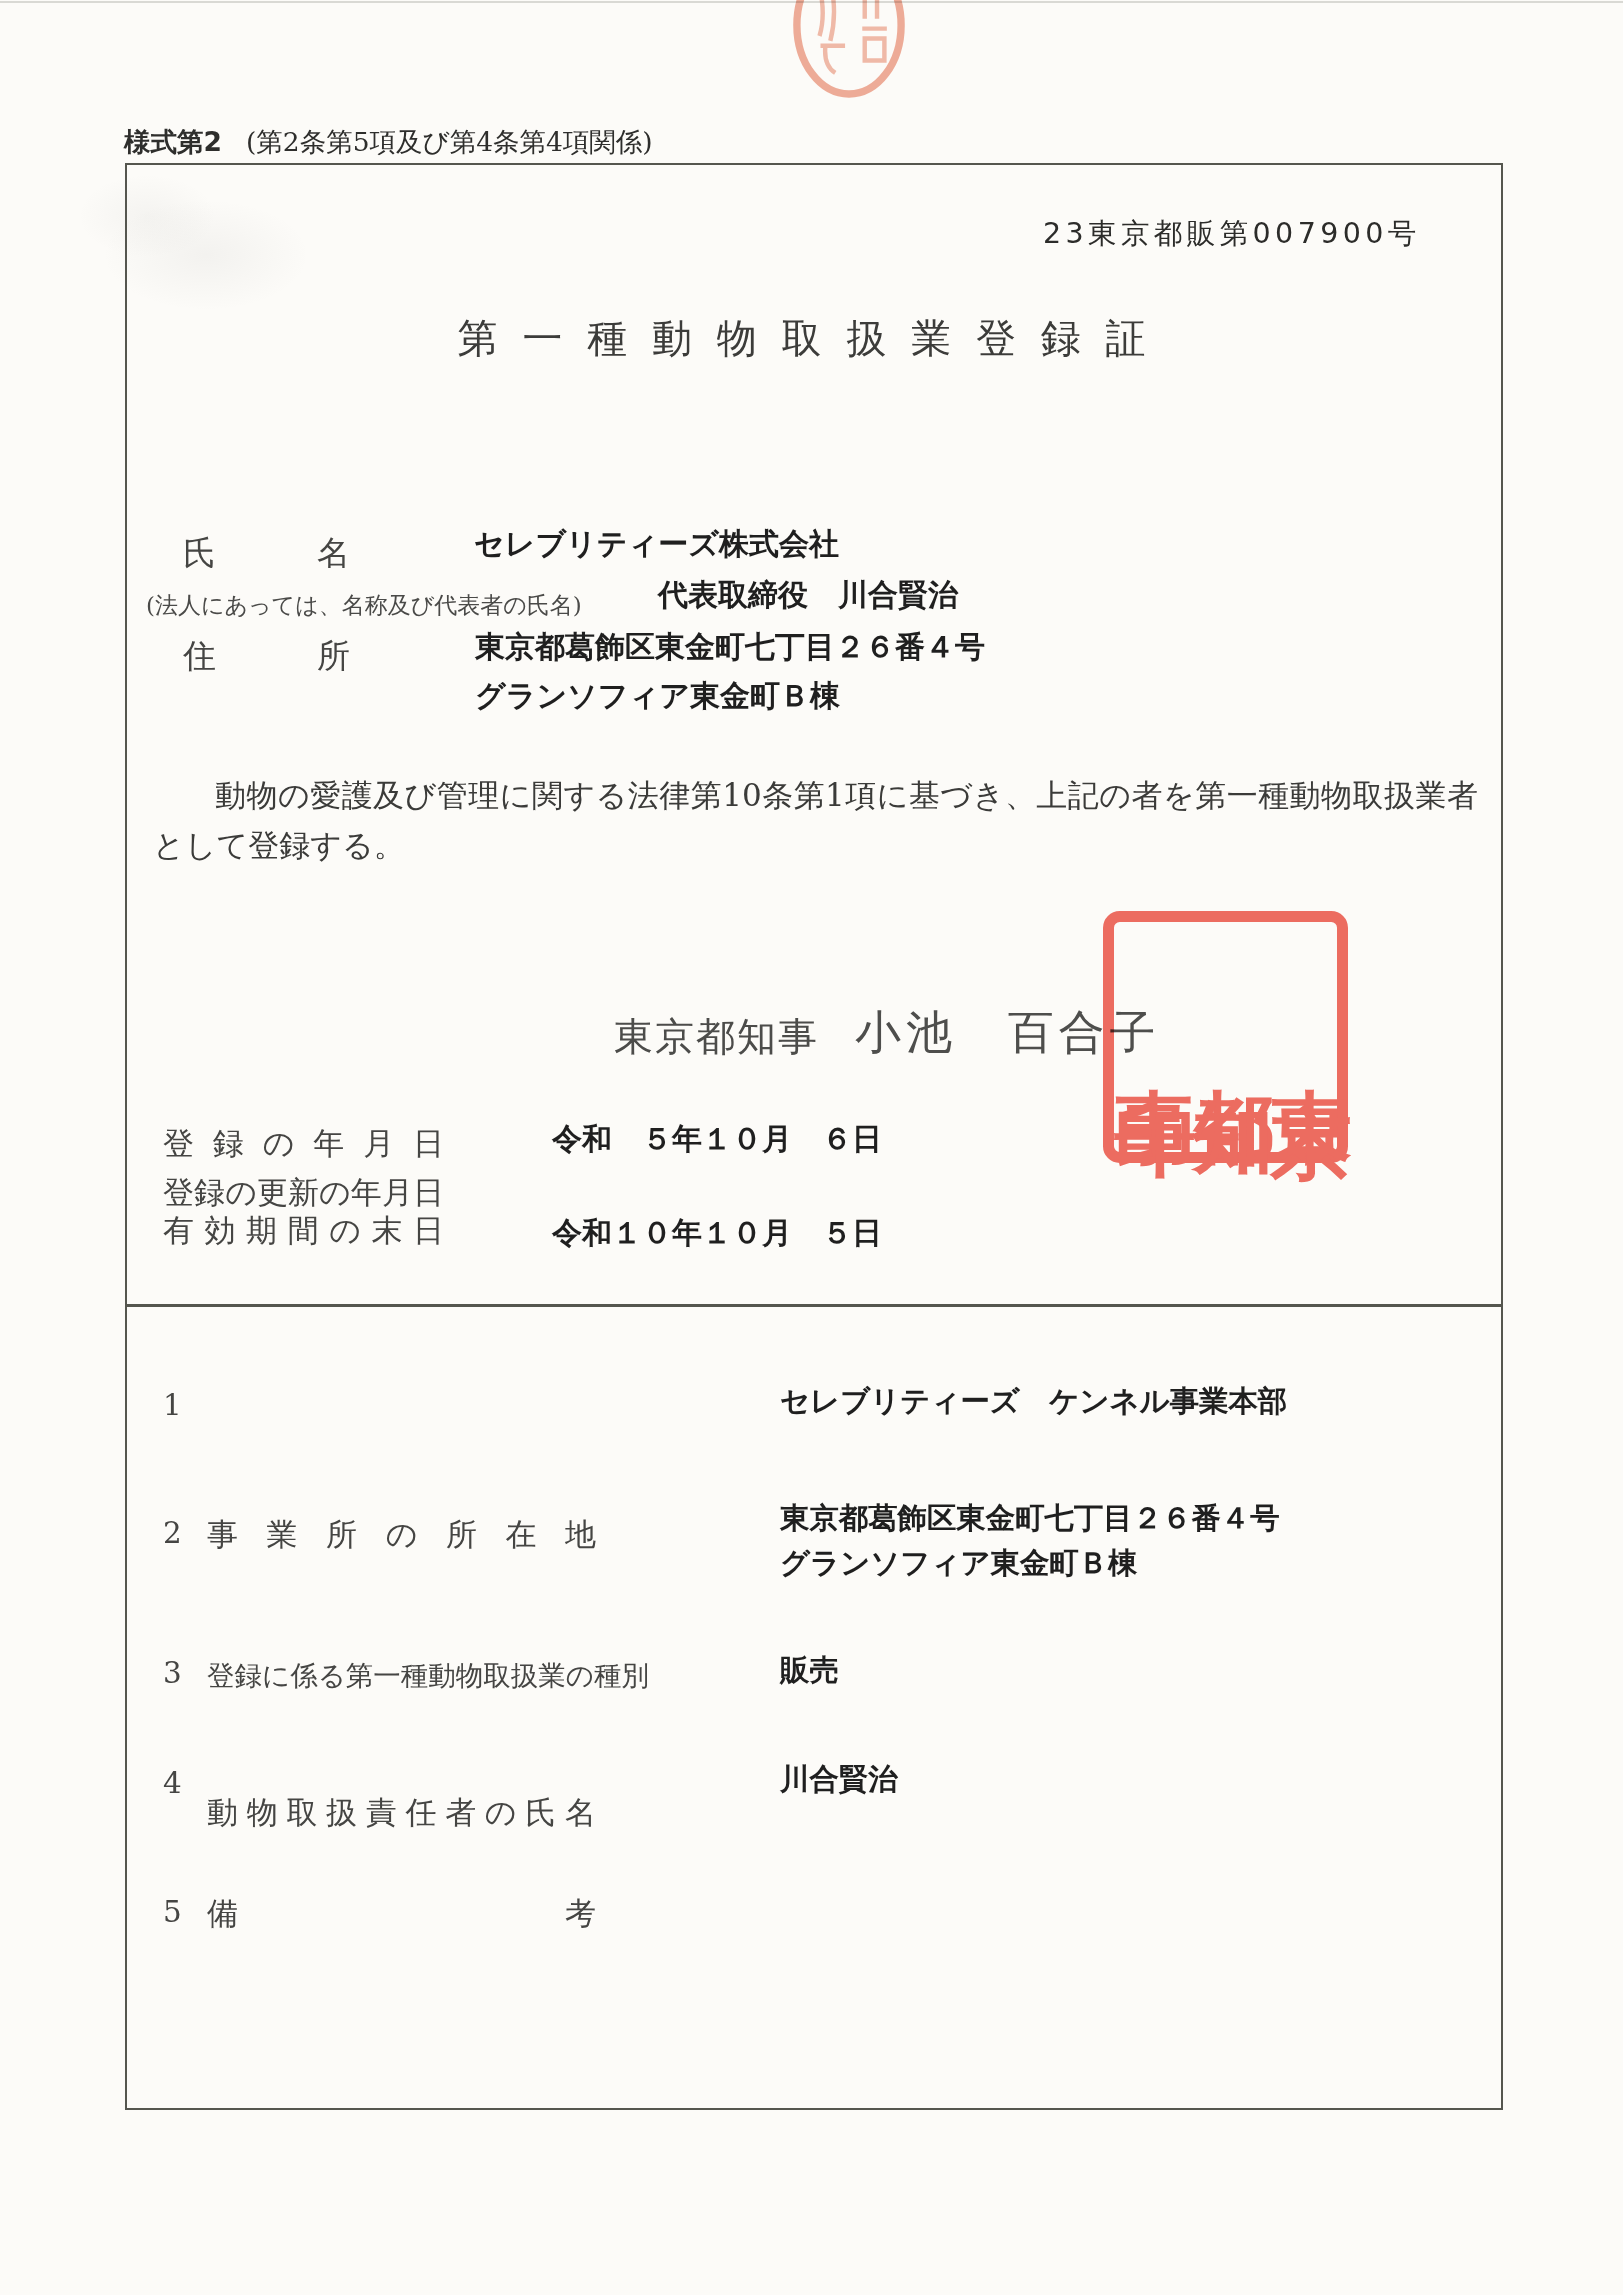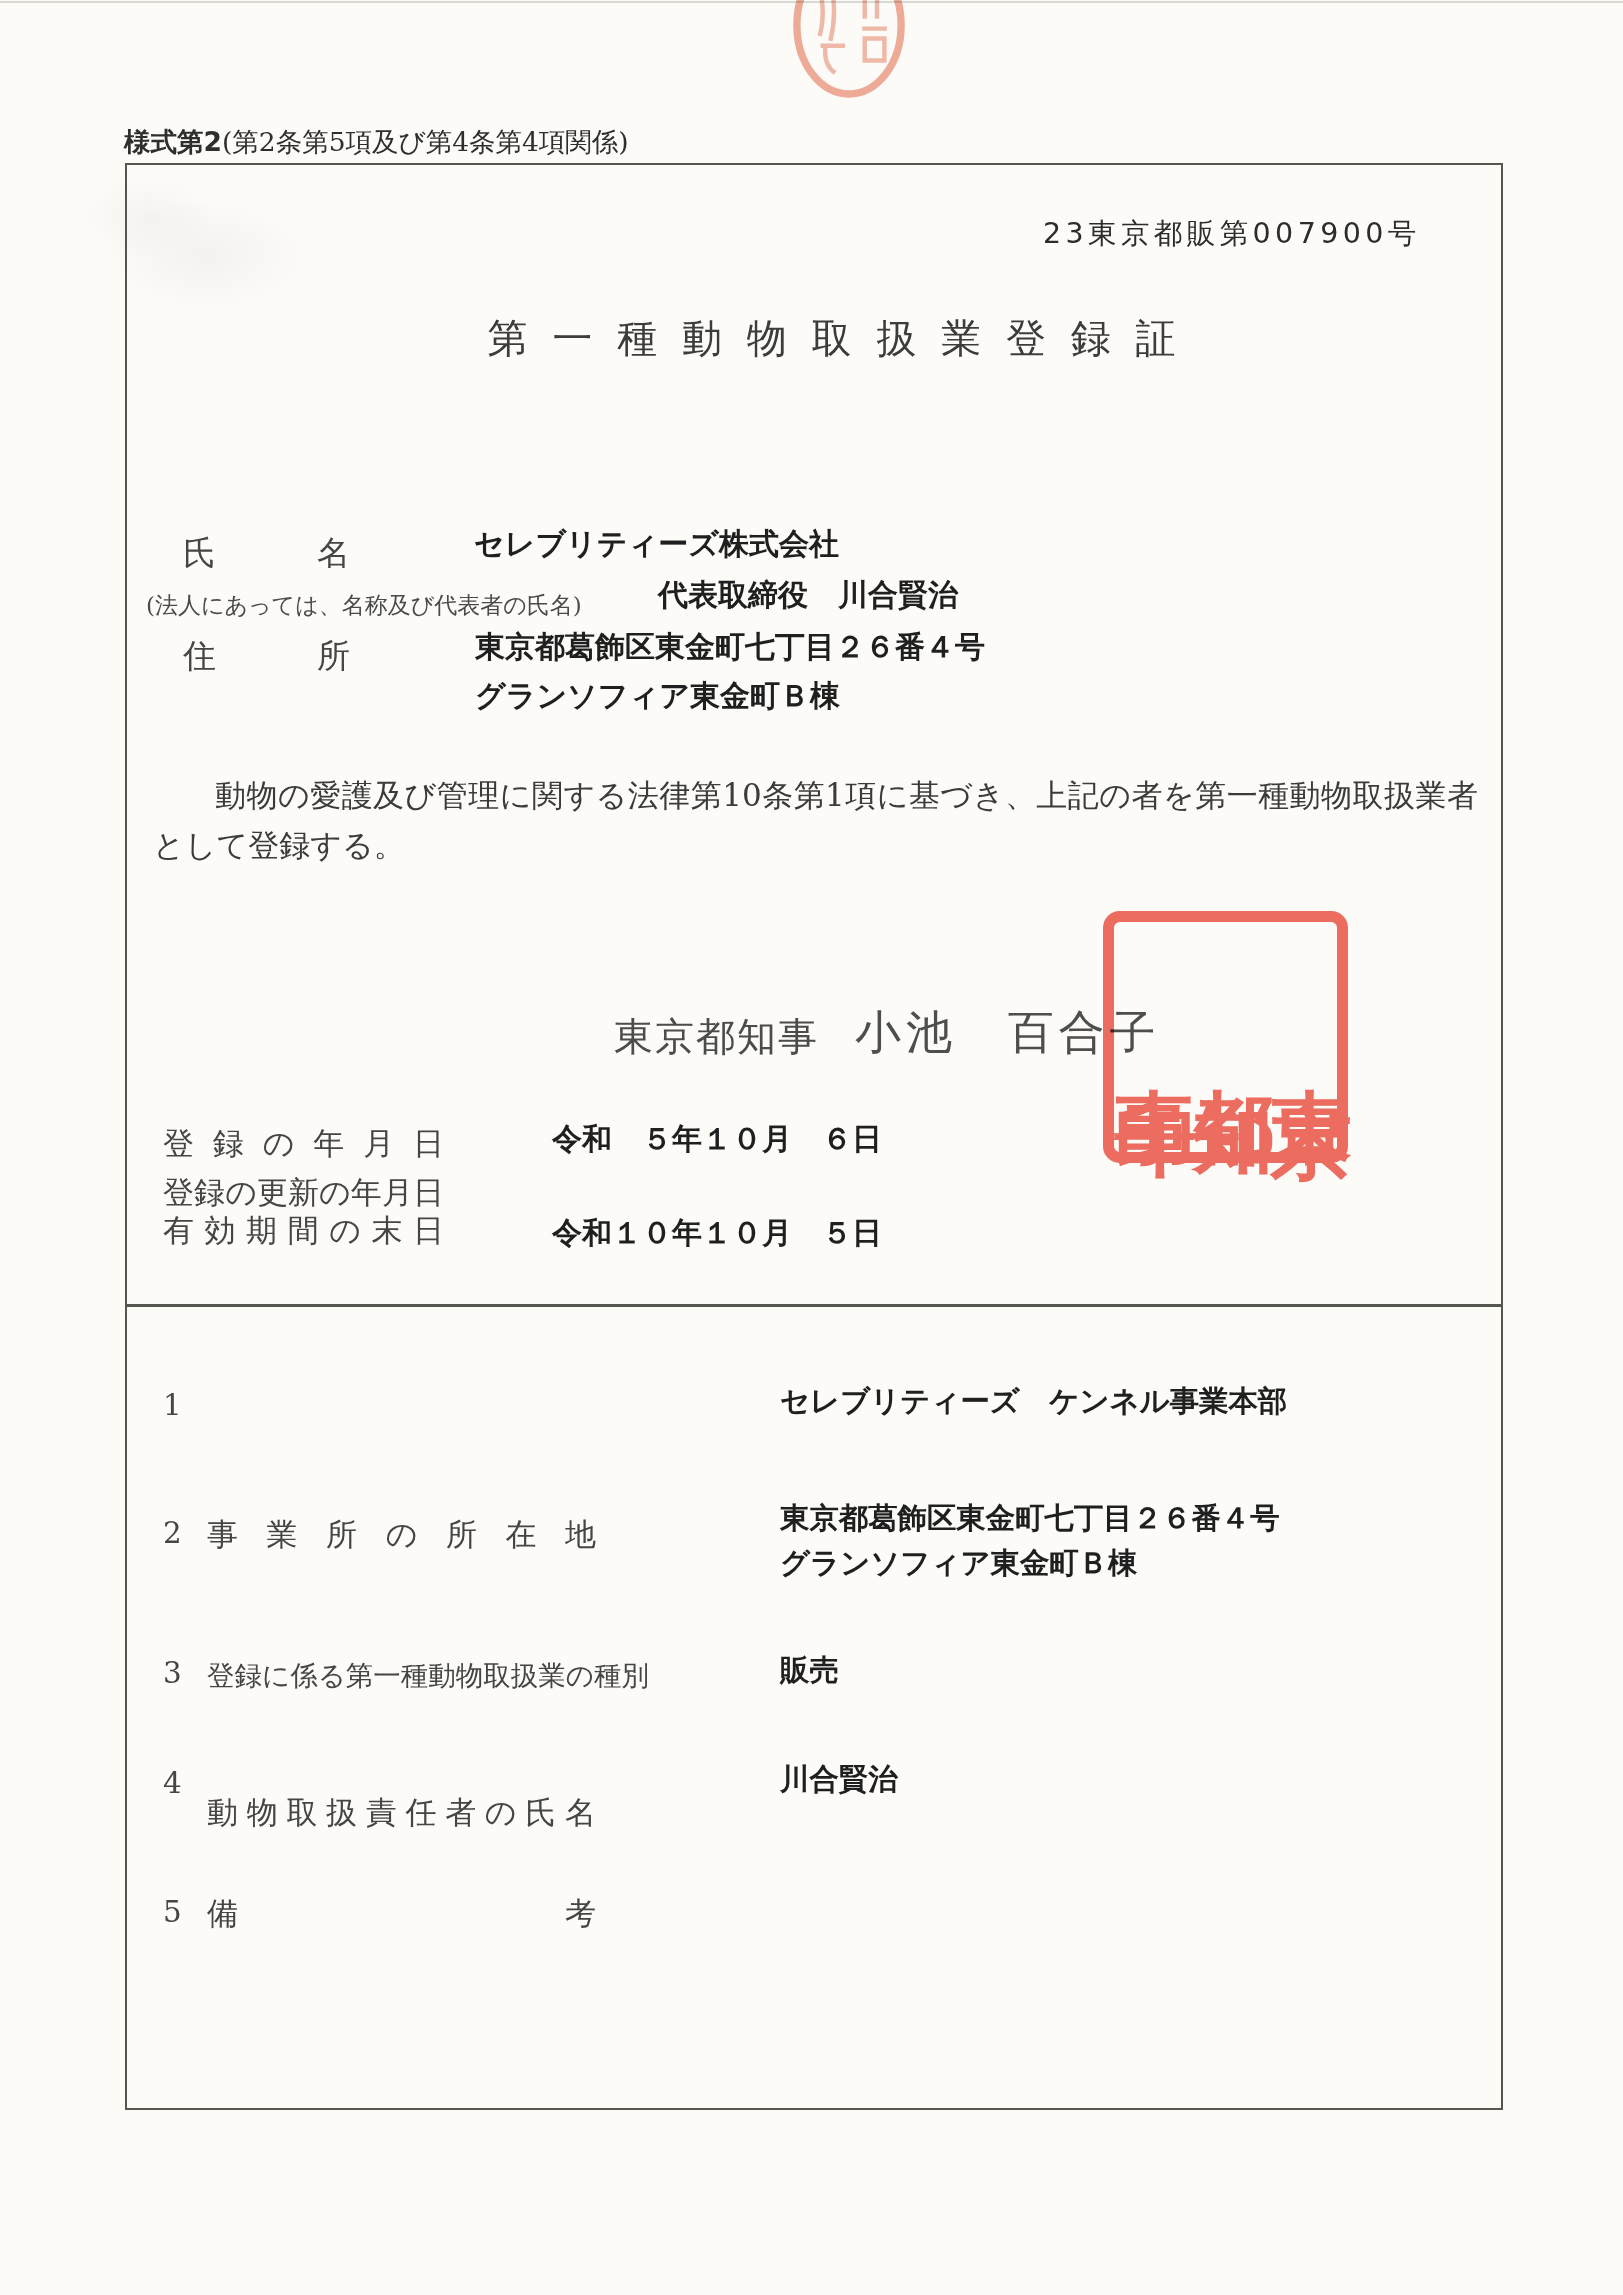--- a/index.html
+++ b/index.html
@@ -25,34 +25,34 @@
     font-family:"DejaVu Sans","Liberation Sans",sans-serif;
     font-weight:bold;color:#1f1f1f;
   }
   .spread{
     text-align:justify;
     text-align-last:justify;
     -moz-text-align-last:justify;
   }
   .form-label{left:124px;top:124px;font-size:26.5px;white-space:nowrap;color:#2e2e2c;}
   .form-label .main{font-family:"DejaVu Sans","Liberation Sans",sans-serif;font-weight:bold;}
-  .form-label .paren{font-family:"DejaVu Serif","Liberation Serif",serif;font-weight:normal;}
+  .form-label .paren{font-family:"DejaVu Serif","Liberation Serif",serif;font-weight:normal;margin-left:24px;}
   .doc-box{
     left:125px;top:163px;width:1378px;height:1947px;
     border:2.9px solid #55564f;
     box-sizing:border-box;
   }
   .divider{
     left:125px;top:1304px;width:1378px;height:2.9px;background:#55564f;
   }
   .reg-number{left:1043px;top:215px;font-size:28.5px;letter-spacing:4.4px;color:#2c2c2a;white-space:nowrap;}
   .doc-title{
     left:125px;top:311px;width:1378px;
     font-size:40px;letter-spacing:0.62em;text-align:center;
-    color:#3c3c3a;white-space:nowrap;padding-left:30px;
+    color:#3c3c3a;white-space:nowrap;
   }
   .name-label{left:183px;top:531px;width:167px;font-size:33px;color:#454543;font-family:Liberation Mono, monospace;}
   .name-value{left:474px;top:524px;font-size:30px;white-space:nowrap;}
   .name-note{left:146px;top:590px;font-size:23px;color:#4a4a48;white-space:nowrap;}
   .rep-value{left:658px;top:575px;font-size:30px;white-space:nowrap;}
   .addr-label{left:183px;top:634px;width:167px;font-size:33px;color:#454543;}
   .addr-value1{left:475px;top:627px;font-size:30px;white-space:nowrap;}
   .addr-value2{left:475px;top:676px;font-size:30px;white-space:nowrap;}
   .body-text{
     left:153px;top:770px;width:1325px;

